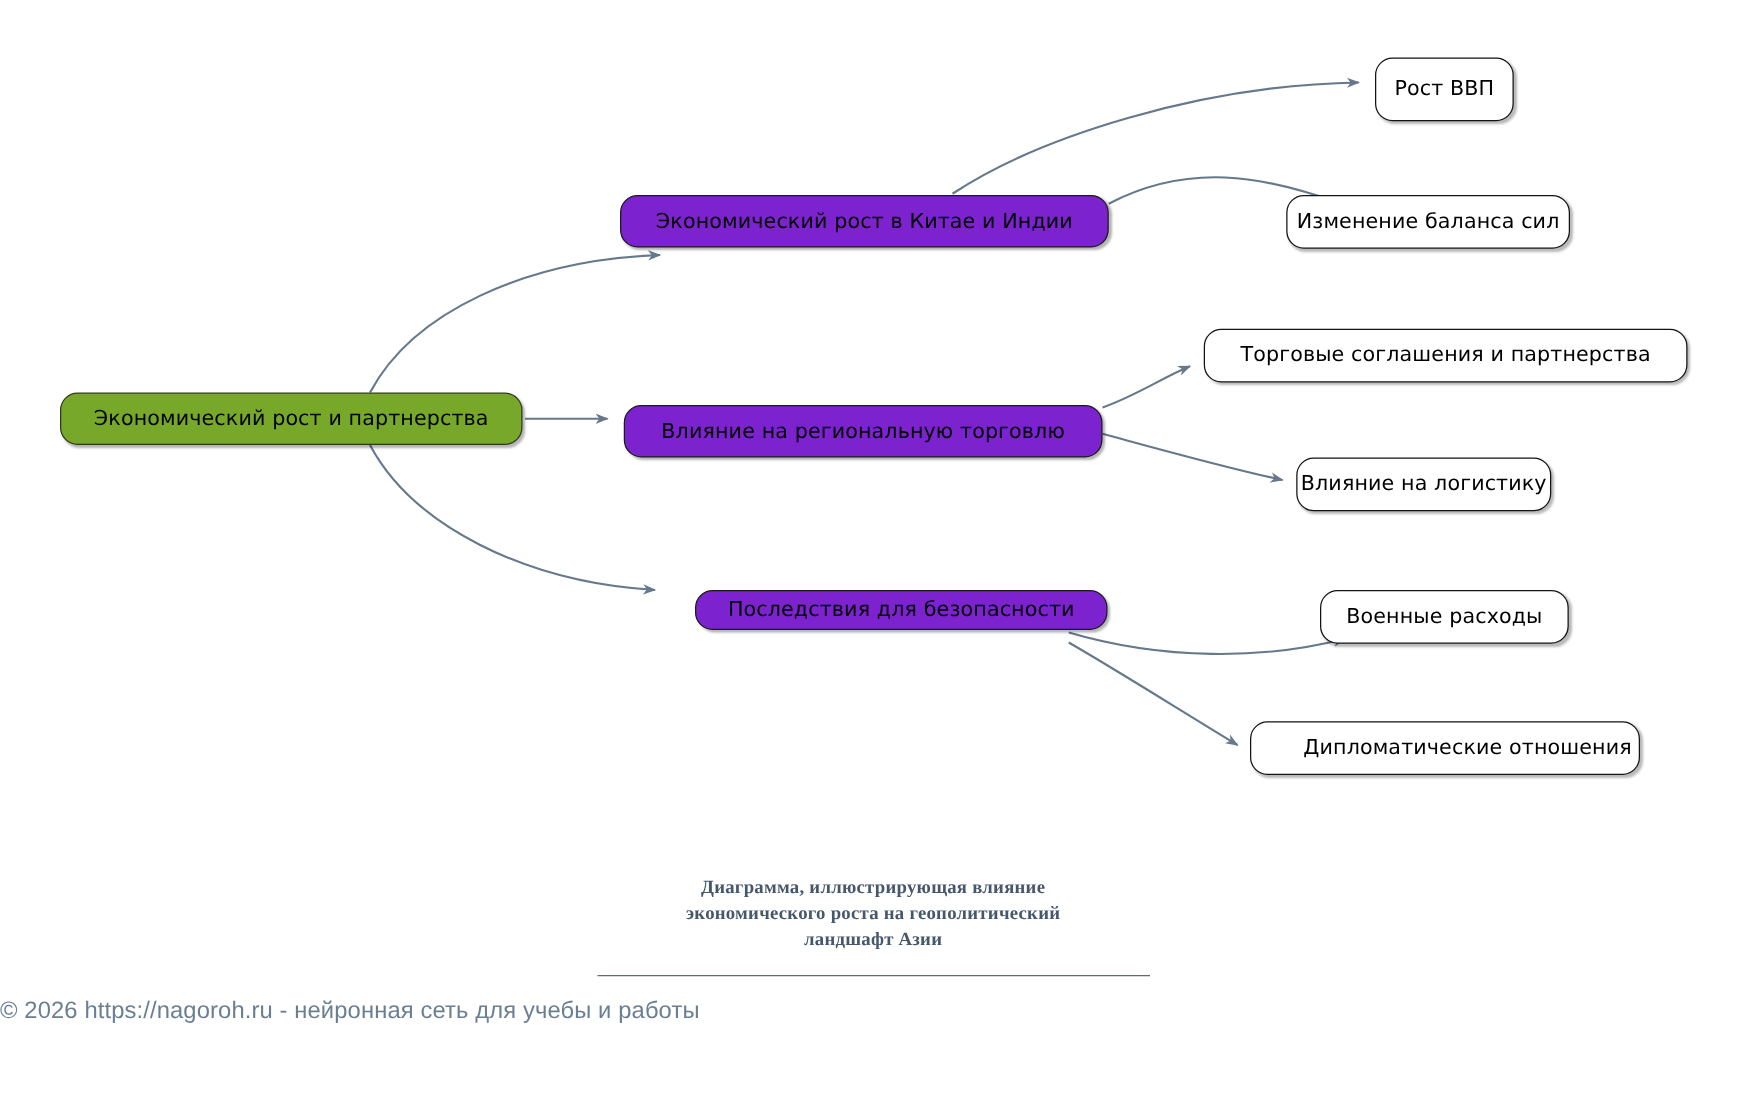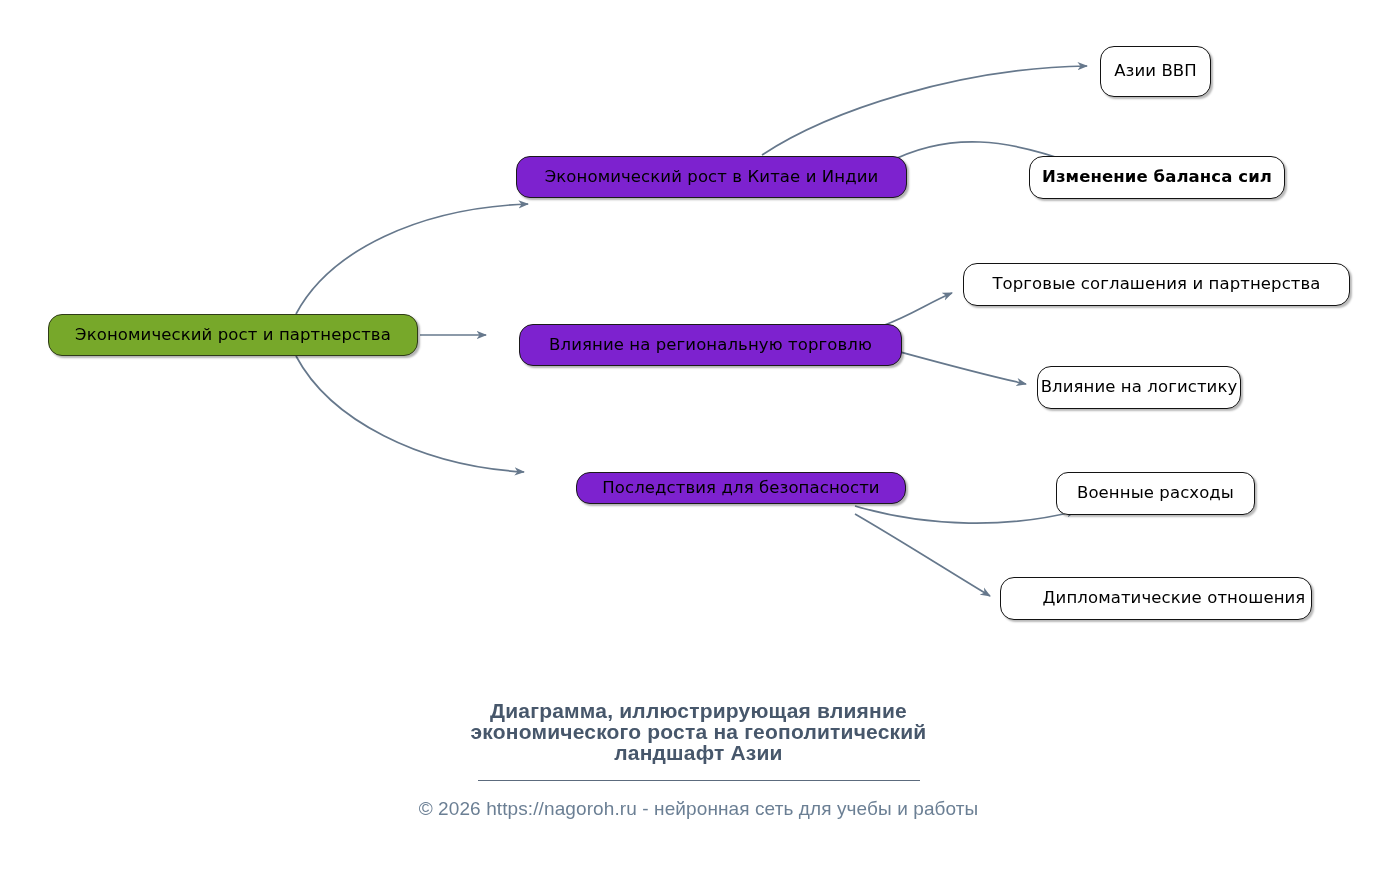--- a/index.html
+++ b/index.html
@@ -48,57 +48,56 @@
   .node-root {
     background: #77a82a;
     border: 1.3px solid #2f3b18;
     box-shadow: 2px 2px 2px rgba(0,0,0,0.30);
   }
 
   .node-branch {
     background: #7d22cf;
     border: 1.3px solid #1a1a1a;
     box-shadow: 2px 2px 2px rgba(0,0,0,0.30);
-    margin-left: 20px;
   }
 
   .node-leaf {
     background: #ffffff;
     border: 1.4px solid #131313;
     box-shadow: 2px 2px 2px rgba(0,0,0,0.28);
   }
 
   
   #caption-block {
     position: absolute;
     left: 0;
     top: 700px;
     width: 1397px;
     text-align: center;
   }
   #caption-text {
-    font-family: Liberation Sans, sans-serif;
+    font-family: Liberation Serif, serif;
     font-weight: bold;
-    font-size: 21px;
+    font-size: 15px;
     line-height: 21px;
     color: #47576b;
     letter-spacing: 0.2px;
   }
   #caption-divider {
     width: 442px;
     height: 0;
     margin: 17px auto 0 auto;
     border-top: 1.6px solid #5c6b7d;
   }
   #footer-text {
     position: absolute;
     left: 0;
     top: 798px;
     width: 1397px;
-    text-align: center;
+    text-align: left;
     font-family: "Liberation Sans", sans-serif;
     font-size: 19px;
     color: #6b7f94;
     letter-spacing: 0.1px;
   }
 </style>
 </head>
 <body>
 
 <div id="canvas">
@@ -142,36 +141,36 @@
 
   <div class="node node-branch" style="left:499px; top:324px; width:383px; height:42px;">
     <span>Влияние на региональную торговлю</span>
   </div>
 
   <div class="node node-branch" style="left:556px; top:472px; width:330px; height:32px;">
     <span>Последствия для безопасности</span>
   </div>
 
   <div class="node node-leaf" style="left:1100px; top:46px; width:111px; height:51px;">
-    <span>Азии ВВП</span>
+    <span>Рост ВВП</span>
   </div>
 
-  <div class="node node-leaf" style="left:1029px; top:156px; width:256px; height:43px;font-weight:bold;">
+  <div class="node node-leaf" style="left:1029px; top:156px; width:227px; height:43px;">
     <span>Изменение баланса сил</span>
   </div>
 
   <div class="node node-leaf" style="left:963px; top:263px; width:387px; height:43px;">
     <span>Торговые соглашения и партнерства</span>
   </div>
 
   <div class="node node-leaf" style="left:1037px; top:366px; width:204px; height:43px;">
     <span>Влияние на логистику</span>
   </div>
 
-  <div class="node node-leaf" style="left:1056px; top:472px; width:199px; height:43px;border-radius:12px;">
+  <div class="node node-leaf" style="left:1056px; top:472px; width:199px; height:43px;">
     <span>Военные расходы</span>
   </div>
 
   <div class="node node-leaf" style="left:1000px; top:577px; width:312px; height:43px;padding-left:36px;">
     <span>Дипломатические отношения</span>
   </div>
 
   <div id="caption-block">
     <div id="caption-text">
       <div>Диаграмма, иллюстрирующая влияние</div>

